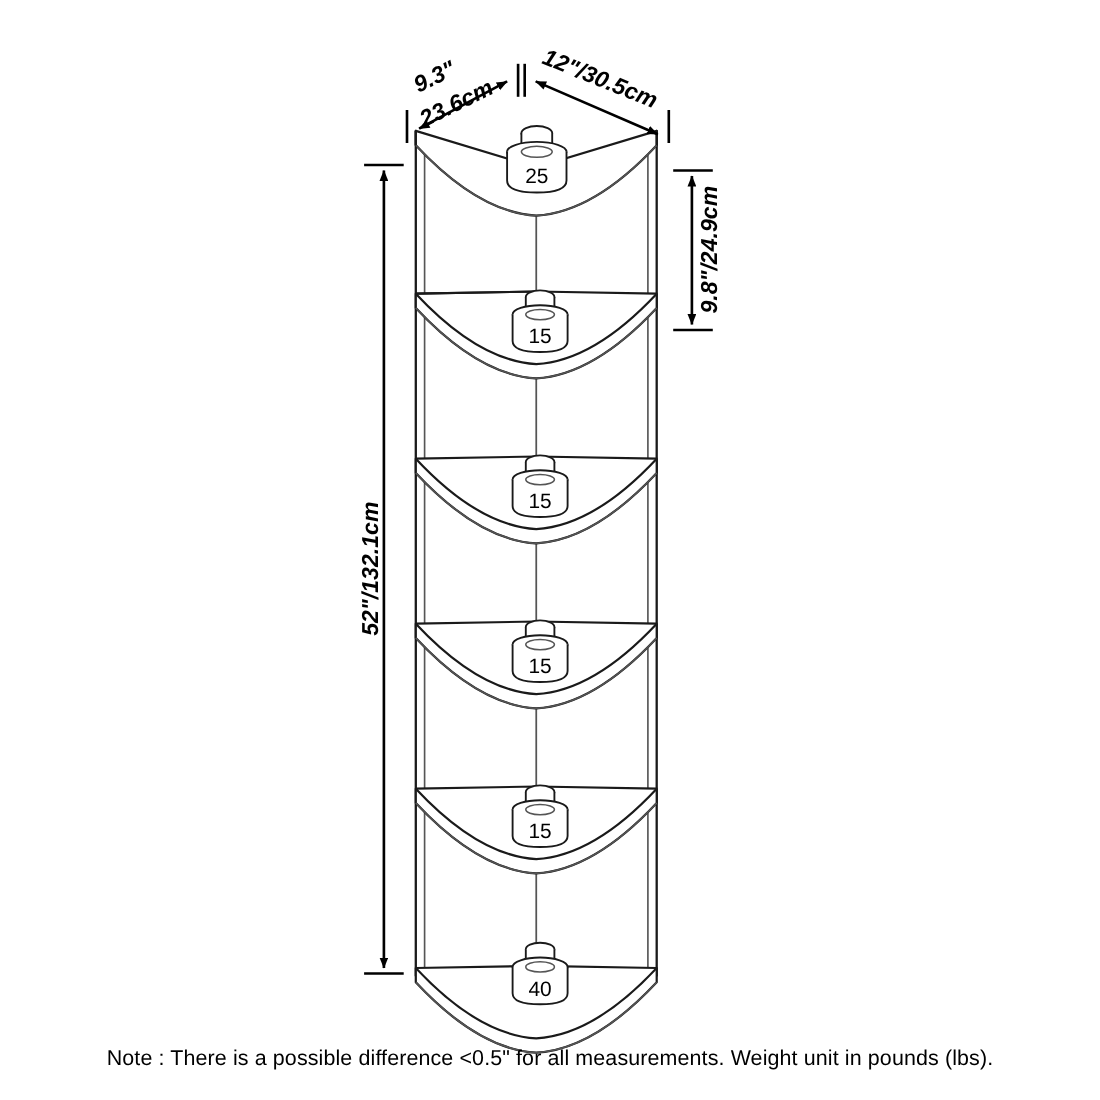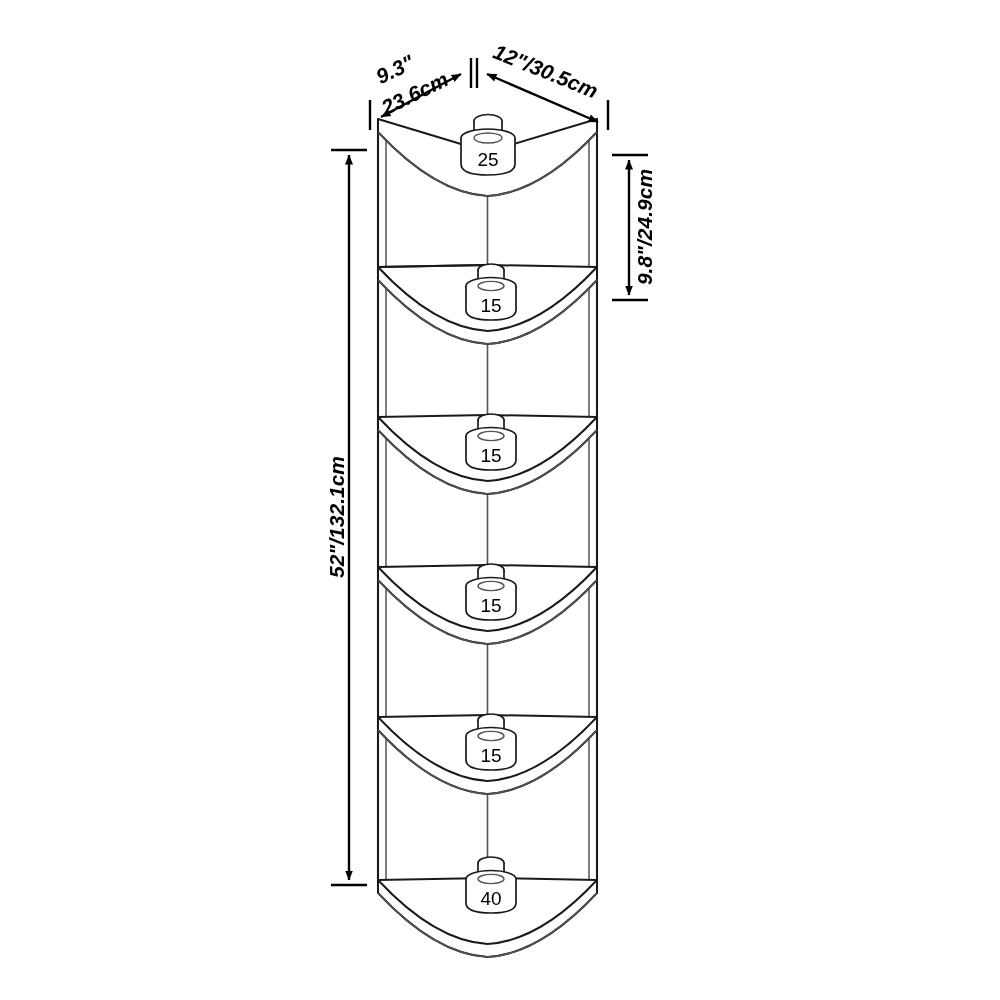--- a/index.html
+++ b/index.html
@@ -197,14 +197,15 @@
 
     <g stroke="#000" stroke-width="2.4">
       <line x1="477" y1="58" x2="477" y2="88"></line>
       <line x1="608" y1="100" x2="608" y2="130"></line>
       <line x1="487" y1="74" x2="598" y2="122" marker-start="url(#arrStart)" marker-end="url(#arrEnd)"></line>
     </g>
     <text class="dim-label" x="543" y="78" stroke="none" transform="rotate(22 543 78)" text-anchor="middle">12"/30.5cm</text>
 
   </svg>
 
+  <div class="note-bar">Note : There is a possible difference &lt;0.5" for all measurements. Weight unit in pounds (lbs).</div>
 
 </div>
 
 </body></html>

